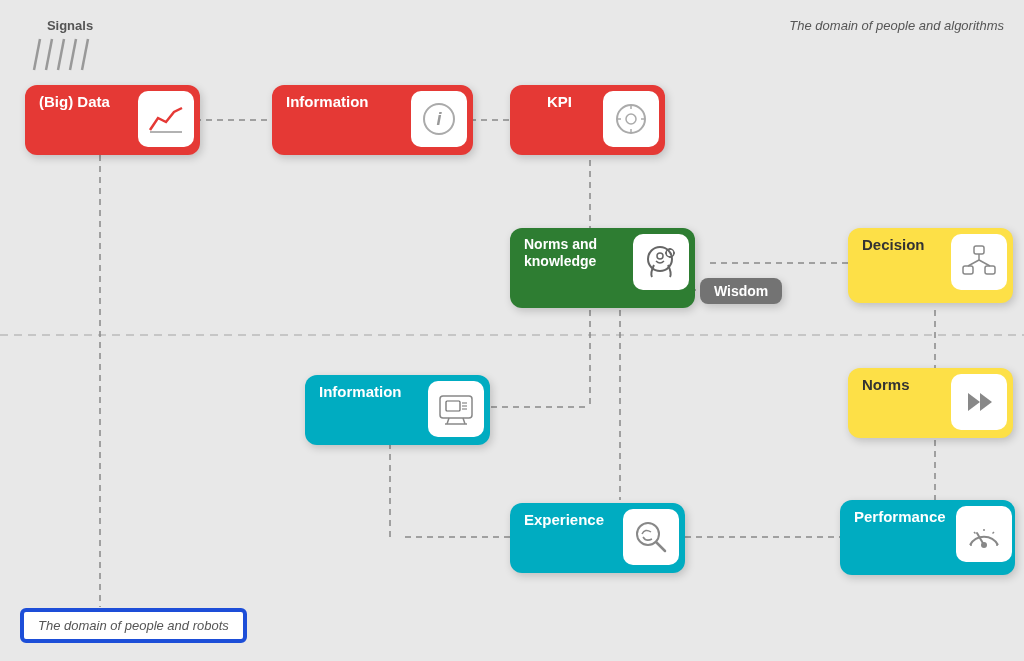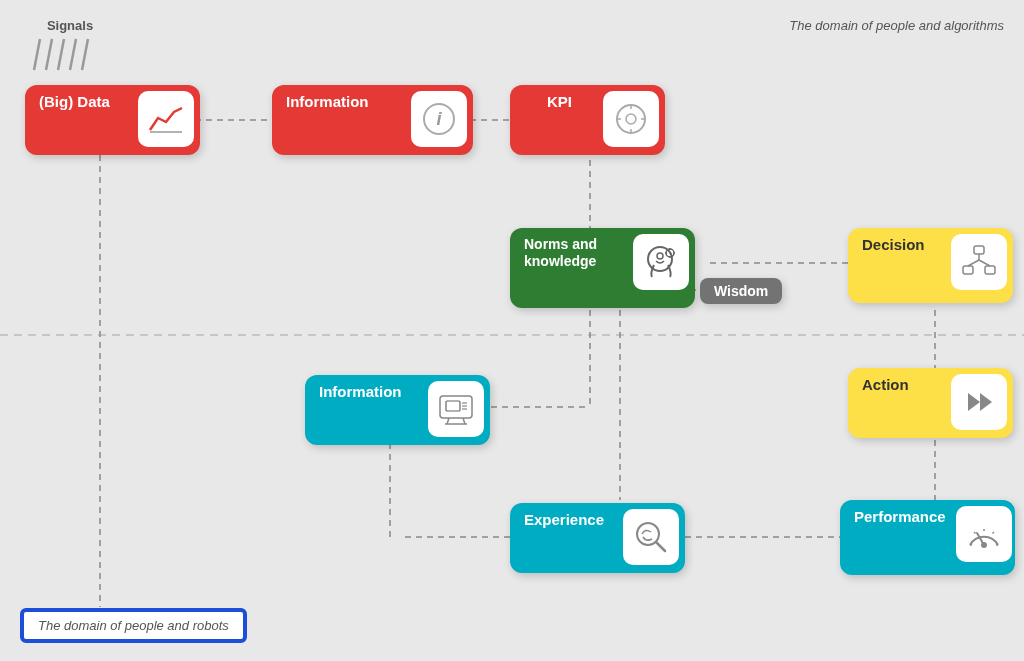--- a/index.html
+++ b/index.html
@@ -262,21 +262,21 @@
           <line x1="25" y1="13" x2="30" y2="13" stroke="#888" stroke-width="1.2"></line>
           <line x1="25" y1="16" x2="30" y2="16" stroke="#888" stroke-width="1.2"></line>
           <line x1="25" y1="19" x2="30" y2="19" stroke="#888" stroke-width="1.2"></line>
         </svg>
       </div>
     </div>
   </div>
 
   <div class="card card-yellow" style="left: 848px; top: 368px; width: 165px; height: 70px;">
     <div class="card-inner">
-      <span class="card-label">Action</span>
+      <span class="card-label">Norms</span>
       <div class="card-icon">
         <svg width="38" height="38" viewBox="0 0 38 38">
           <polygon points="8,10 20,19 8,28" fill="#888"></polygon>
           <polygon points="20,10 32,19 20,28" fill="#888"></polygon>
         </svg>
       </div>
     </div>
   </div>
 
   <div class="card card-blue" style="left: 510px; top: 503px; width: 175px; height: 70px;">

